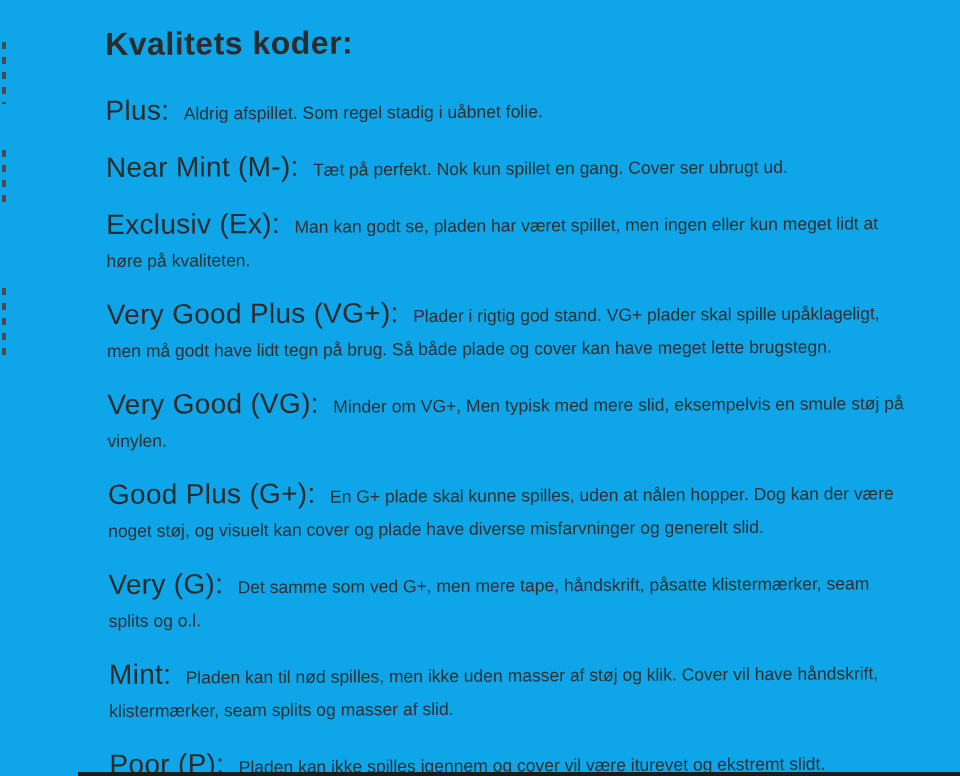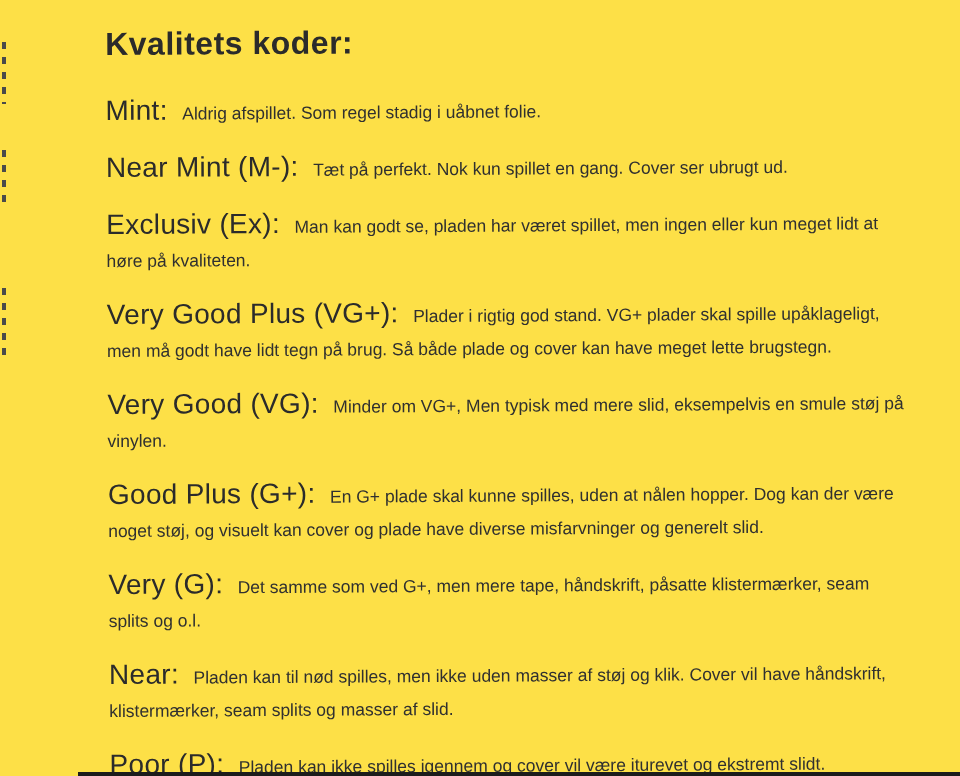--- a/index.html
+++ b/index.html
@@ -8,21 +8,21 @@
     background: #ffffff;
     width: 960px;
     height: 776px;
     overflow: hidden;
     font-family: "Liberation Sans", sans-serif;
   }
   .page {
     position: relative;
     width: 960px;
     height: 776px;
-    background: #fde047;
+    background: #0ea5e9;
     color: #2b2b2b;
   }
   .content {
     position: absolute;
     top: 22px;
     left: 105px;
     right: 56px;
     transform: rotate(-0.35deg);
     transform-origin: left top;
   }
@@ -83,21 +83,21 @@
 
   <div class="edge-marks group-1"></div>
   <div class="edge-marks group-2"></div>
   <div class="edge-marks group-3"></div>
 
   <div class="content">
 
     <h1 class="title">Kvalitets koder:</h1>
 
     <p class="entry">
-      <span class="term">Mint:</span>
+      <span class="term">Plus:</span>
       <span class="desc">Aldrig afspillet. Som regel stadig i uåbnet folie.</span>
     </p>
 
     <p class="entry">
       <span class="term">Near Mint (M-):</span>
       <span class="desc">Tæt på perfekt. Nok kun spillet en gang. Cover ser ubrugt ud.</span>
     </p>
 
     <p class="entry">
       <span class="term">Exclusiv (Ex):</span>
@@ -118,21 +118,21 @@
       <span class="term">Good Plus (G+):</span>
       <span class="desc">En G+ plade skal kunne spilles, uden at nålen hopper. Dog kan der være noget støj, og visuelt kan cover og plade have diverse misfarvninger og generelt slid.</span>
     </p>
 
     <p class="entry">
       <span class="term">Very (G):</span>
       <span class="desc">Det samme som ved G+, men mere tape, håndskrift, påsatte klistermærker, seam splits og o.l.</span>
     </p>
 
     <p class="entry">
-      <span class="term">Near:</span>
+      <span class="term">Mint:</span>
       <span class="desc">Pladen kan til nød spilles, men ikke uden masser af støj og klik. Cover vil have håndskrift, klistermærker, seam splits og masser af slid.</span>
     </p>
 
     <p class="entry">
       <span class="term">Poor (P):</span>
       <span class="desc">Pladen kan ikke spilles igennem og cover vil være iturevet og ekstremt slidt.</span>
     </p>
 
   </div>
 

